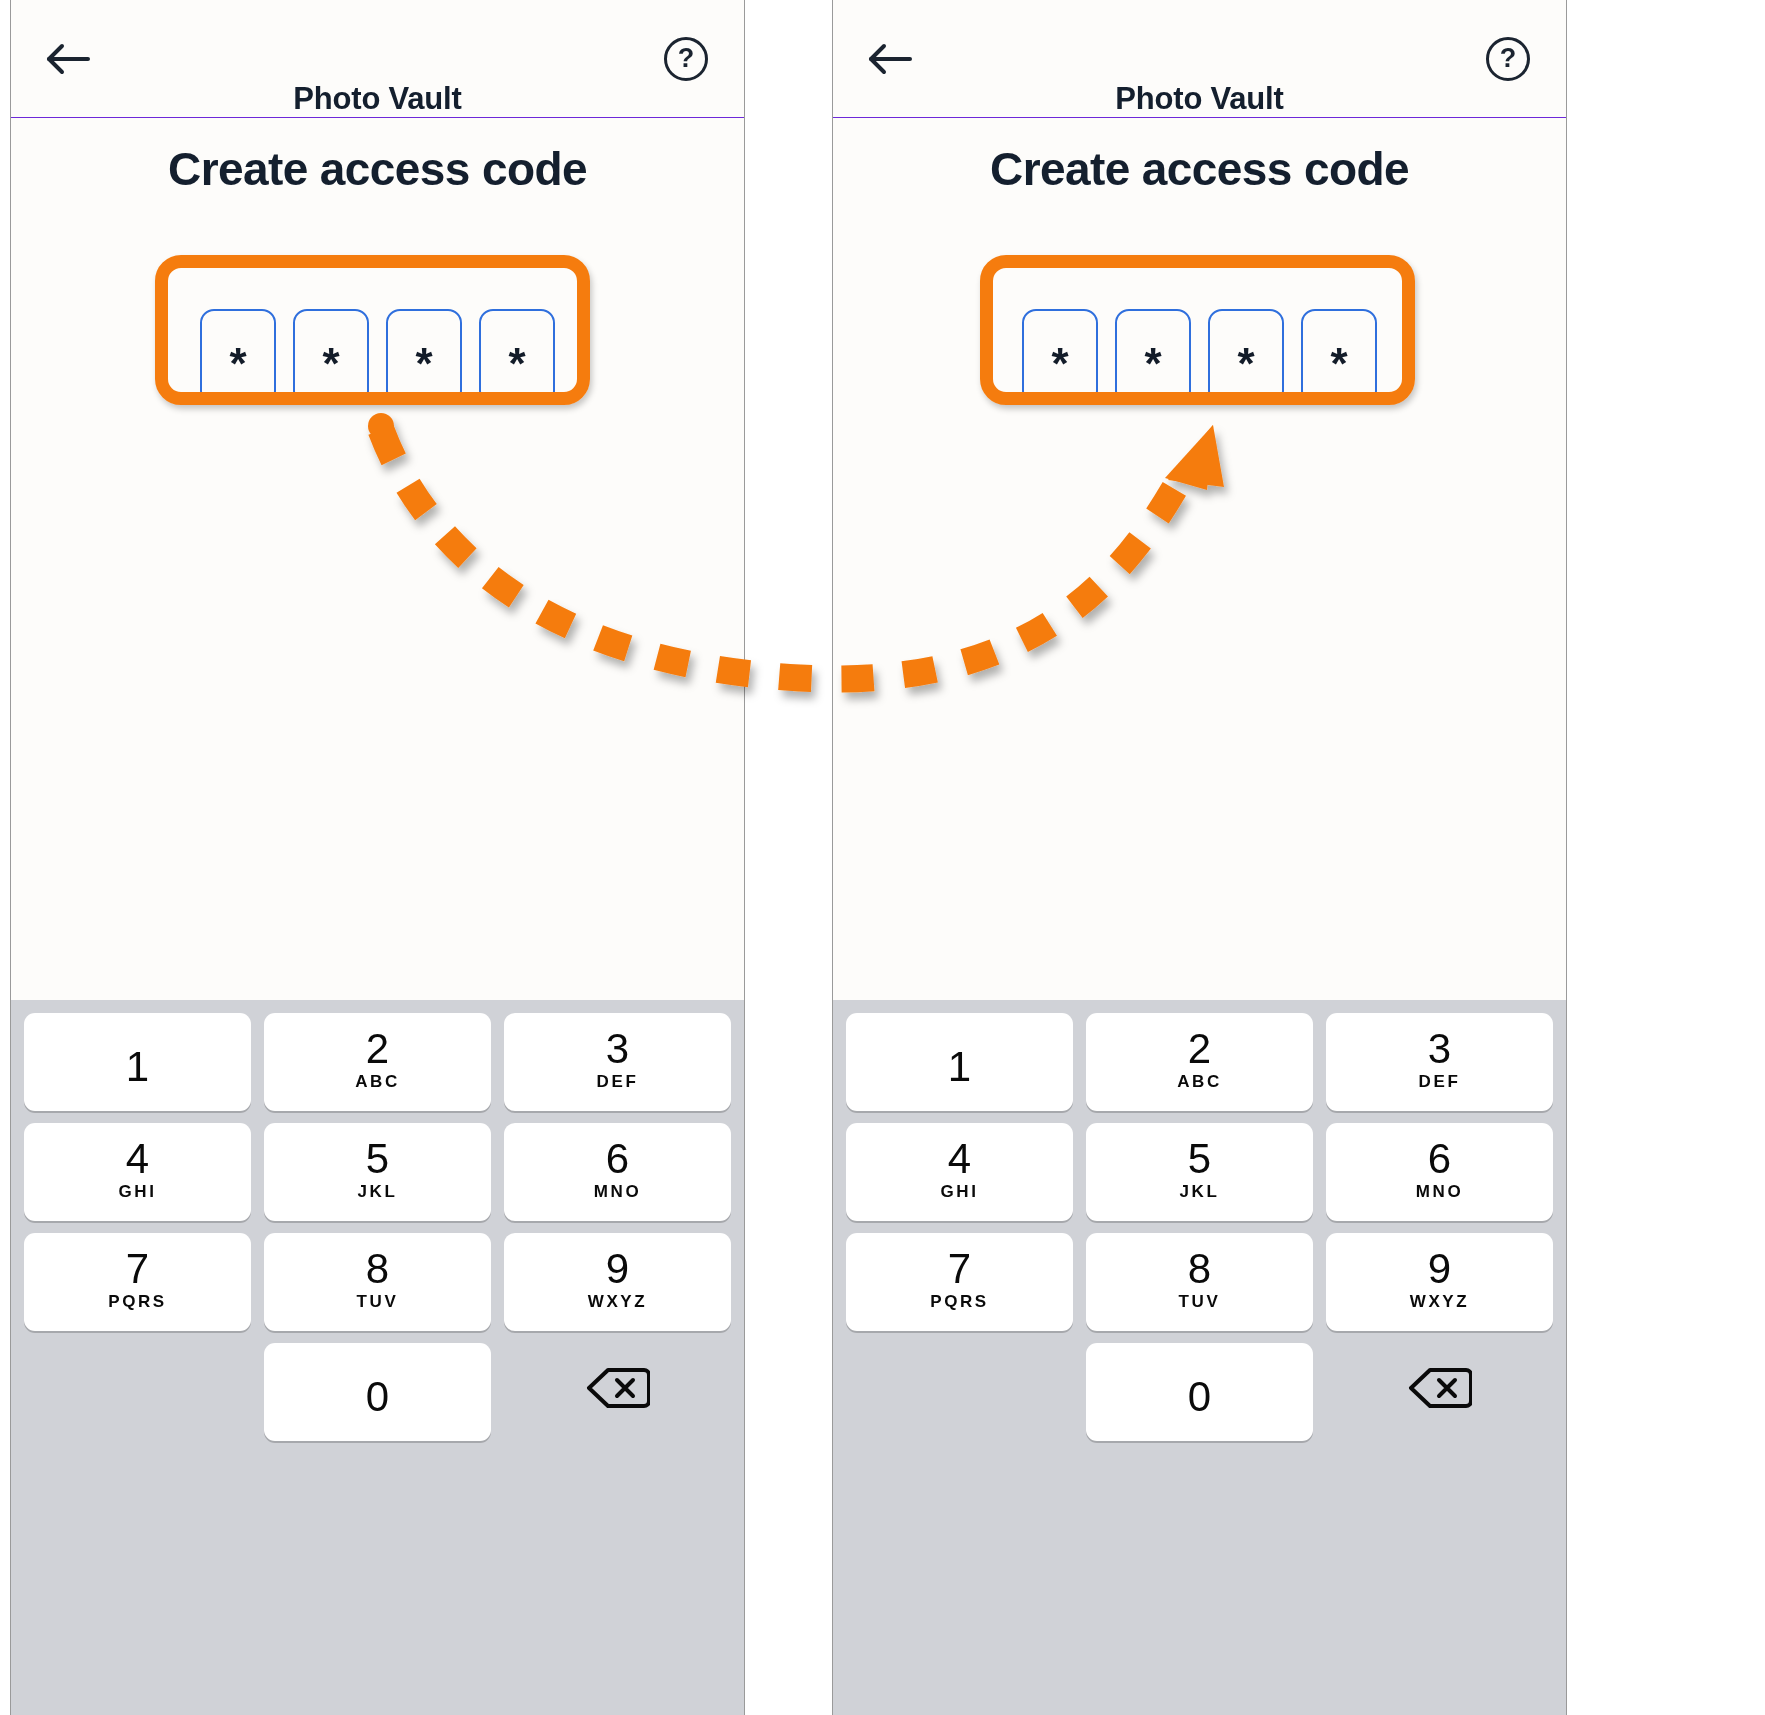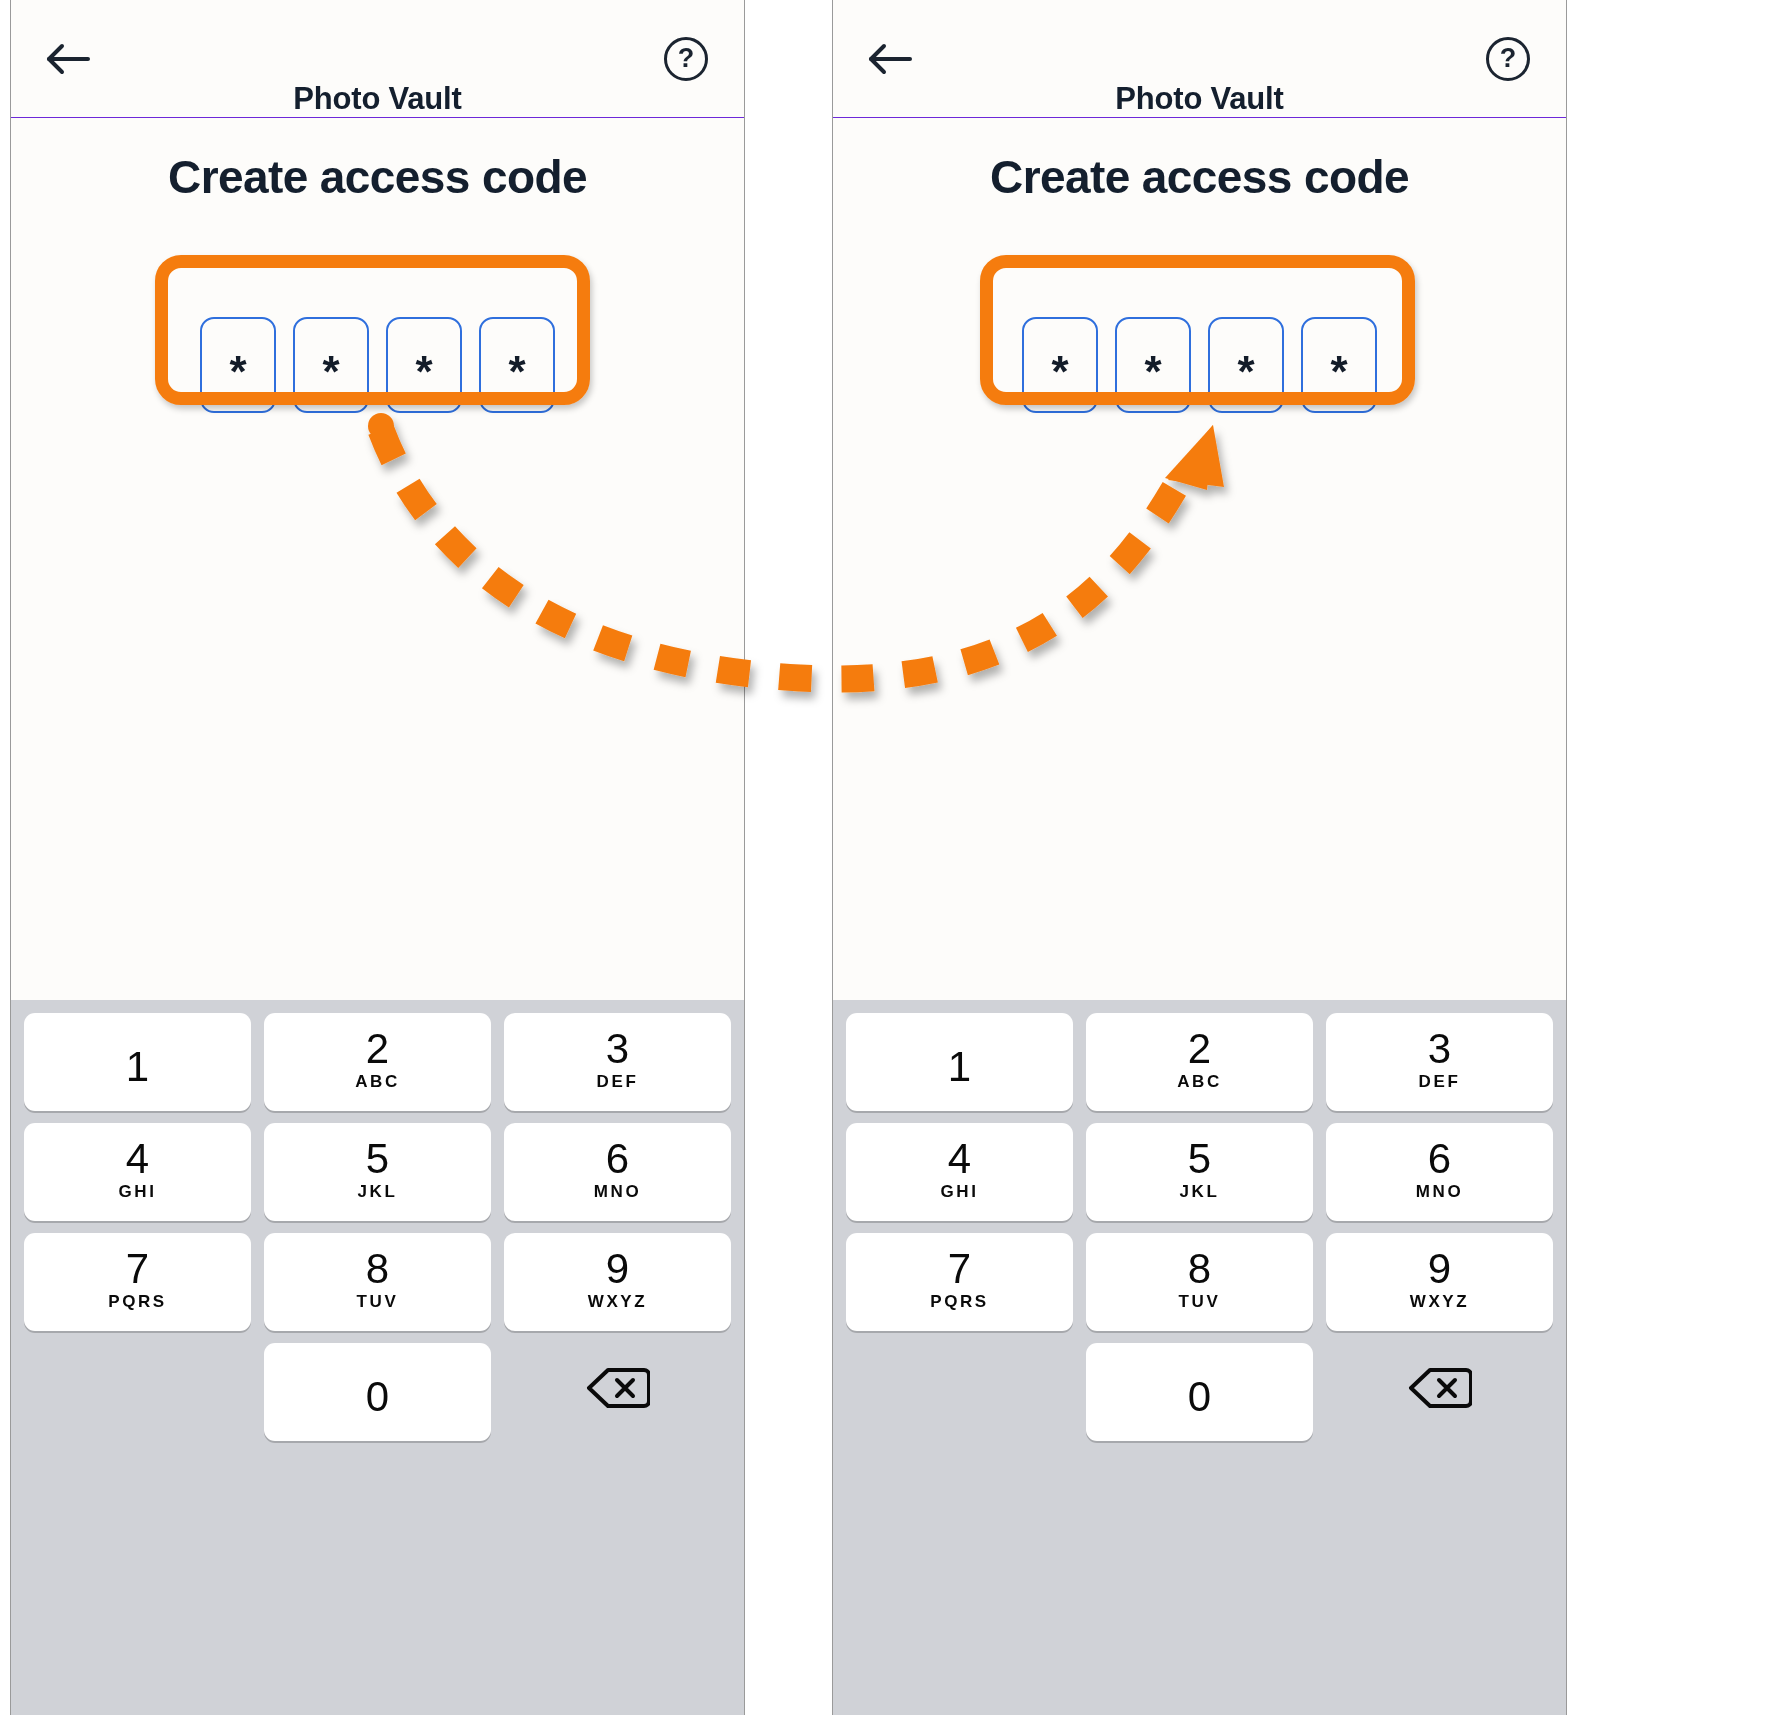--- a/index.html
+++ b/index.html
@@ -71,21 +71,21 @@
     line-height: 1;
   }
 
   
   .screen-body {
     position: relative;
     height: 882px;
     background: #fdfcfa;
   }
   .page-title {
-    margin-top: 32px;
+    margin-top: 24px;
     text-align: center;
     font-size: 46px;
     font-weight: bold;
     color: #141f2e;
     letter-spacing: -0.6px;
   }
 
   
   .pin-wrap {
     position: absolute;

